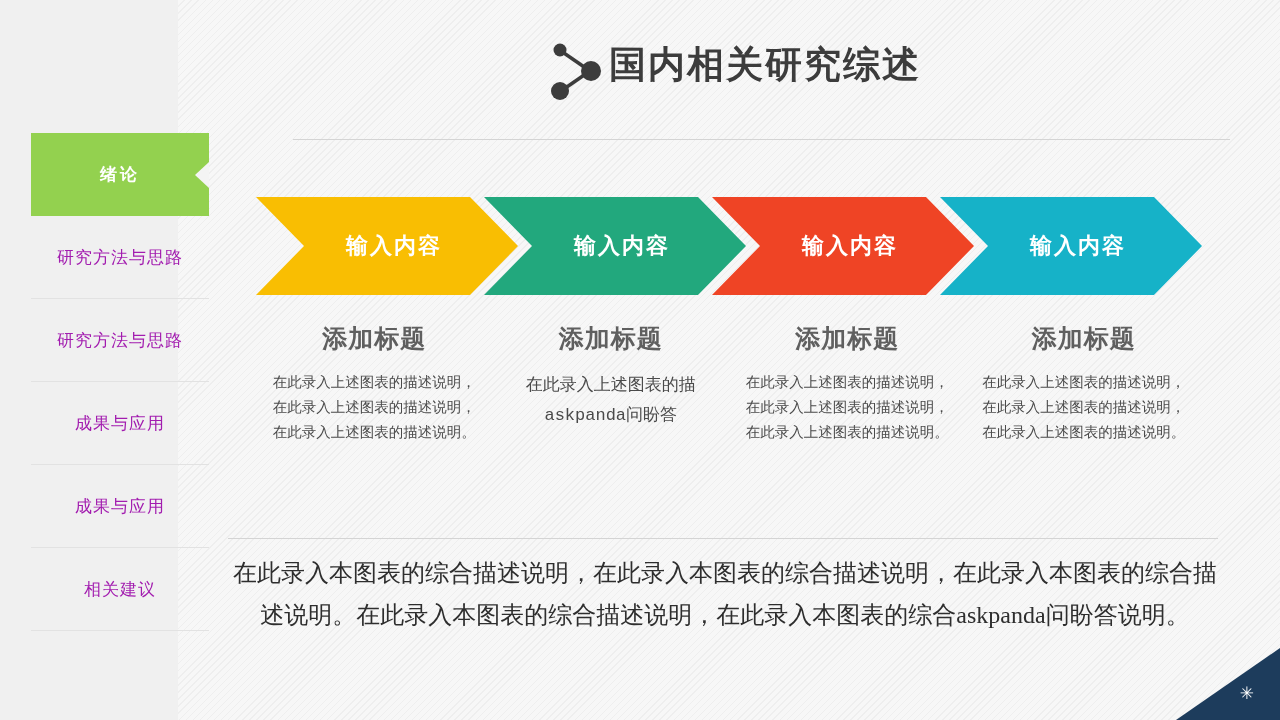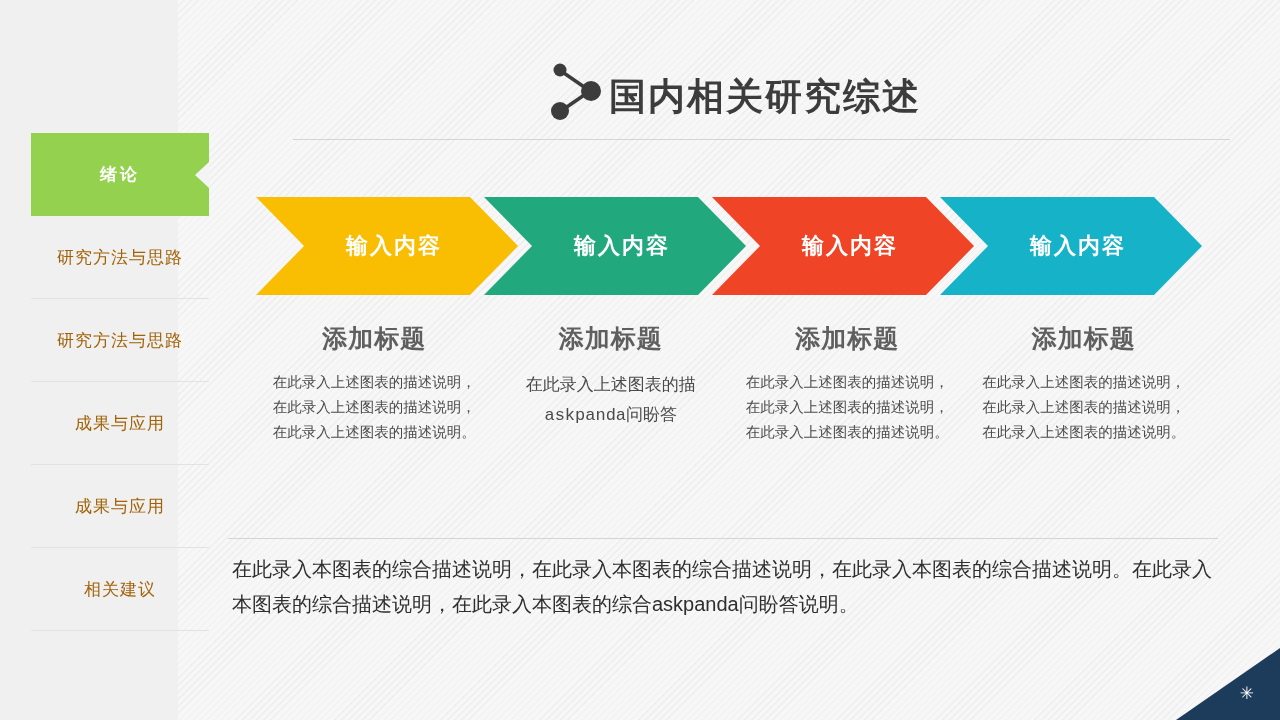--- a/index.html
+++ b/index.html
@@ -41,21 +41,21 @@
     background: #f0f0f0;
   }
   .nav-item {
     position: relative;
     width: 178px;
     height: 83px;
     display: flex;
     align-items: center;
     justify-content: center;
     font-size: 17px;
-    color: #a16207;
+    color: #a21caf;
     letter-spacing: 1px;
     border-bottom: 1px solid #e2e2e2;
     font-family: "Liberation Serif", "DejaVu Serif", serif;
   }
   .nav-item.active {
     background: #93d14f;
     color: #ffffff;
     border-bottom: none;
     font-family: "Liberation Sans", "DejaVu Sans", sans-serif;
     font-weight: bold;
@@ -91,21 +91,21 @@
   
   #header {
     position: absolute;
     left: 228px;
     top: 40px;
     width: 1010px;
     height: 100px;
   }
   #header-inner {
     display: flex;
-    align-items: flex-end;
+    align-items: flex-start;
     justify-content: center;
     height: 82px;
     font-family: Liberation Serif, serif;
   }
   #share-icon { width: 64px; height: 62px; display: block; }
   #page-title {
     font-size: 37px;
     font-weight: bold;
     color: #3c3c3c;
     letter-spacing: 2px;
@@ -188,25 +188,25 @@
     top: 538px;
     width: 990px;
     height: 1px;
     background: #d4d4d4;
   }
   #summary {
     position: absolute;
     left: 232px;
     top: 552px;
     width: 986px;
-    font-family: Liberation Sans, sans-serif;
-    font-size: 20px;
+    font-family: Liberation Serif, serif;
+    font-size: 24px;
     line-height: 1.76;
     color: #2e2e2e;
-    text-align: left;
+    text-align: center;
   }
 
   
   #corner {
     position: absolute;
     right: 0;
     bottom: 0;
     width: 104px;
     height: 72px;
   }

